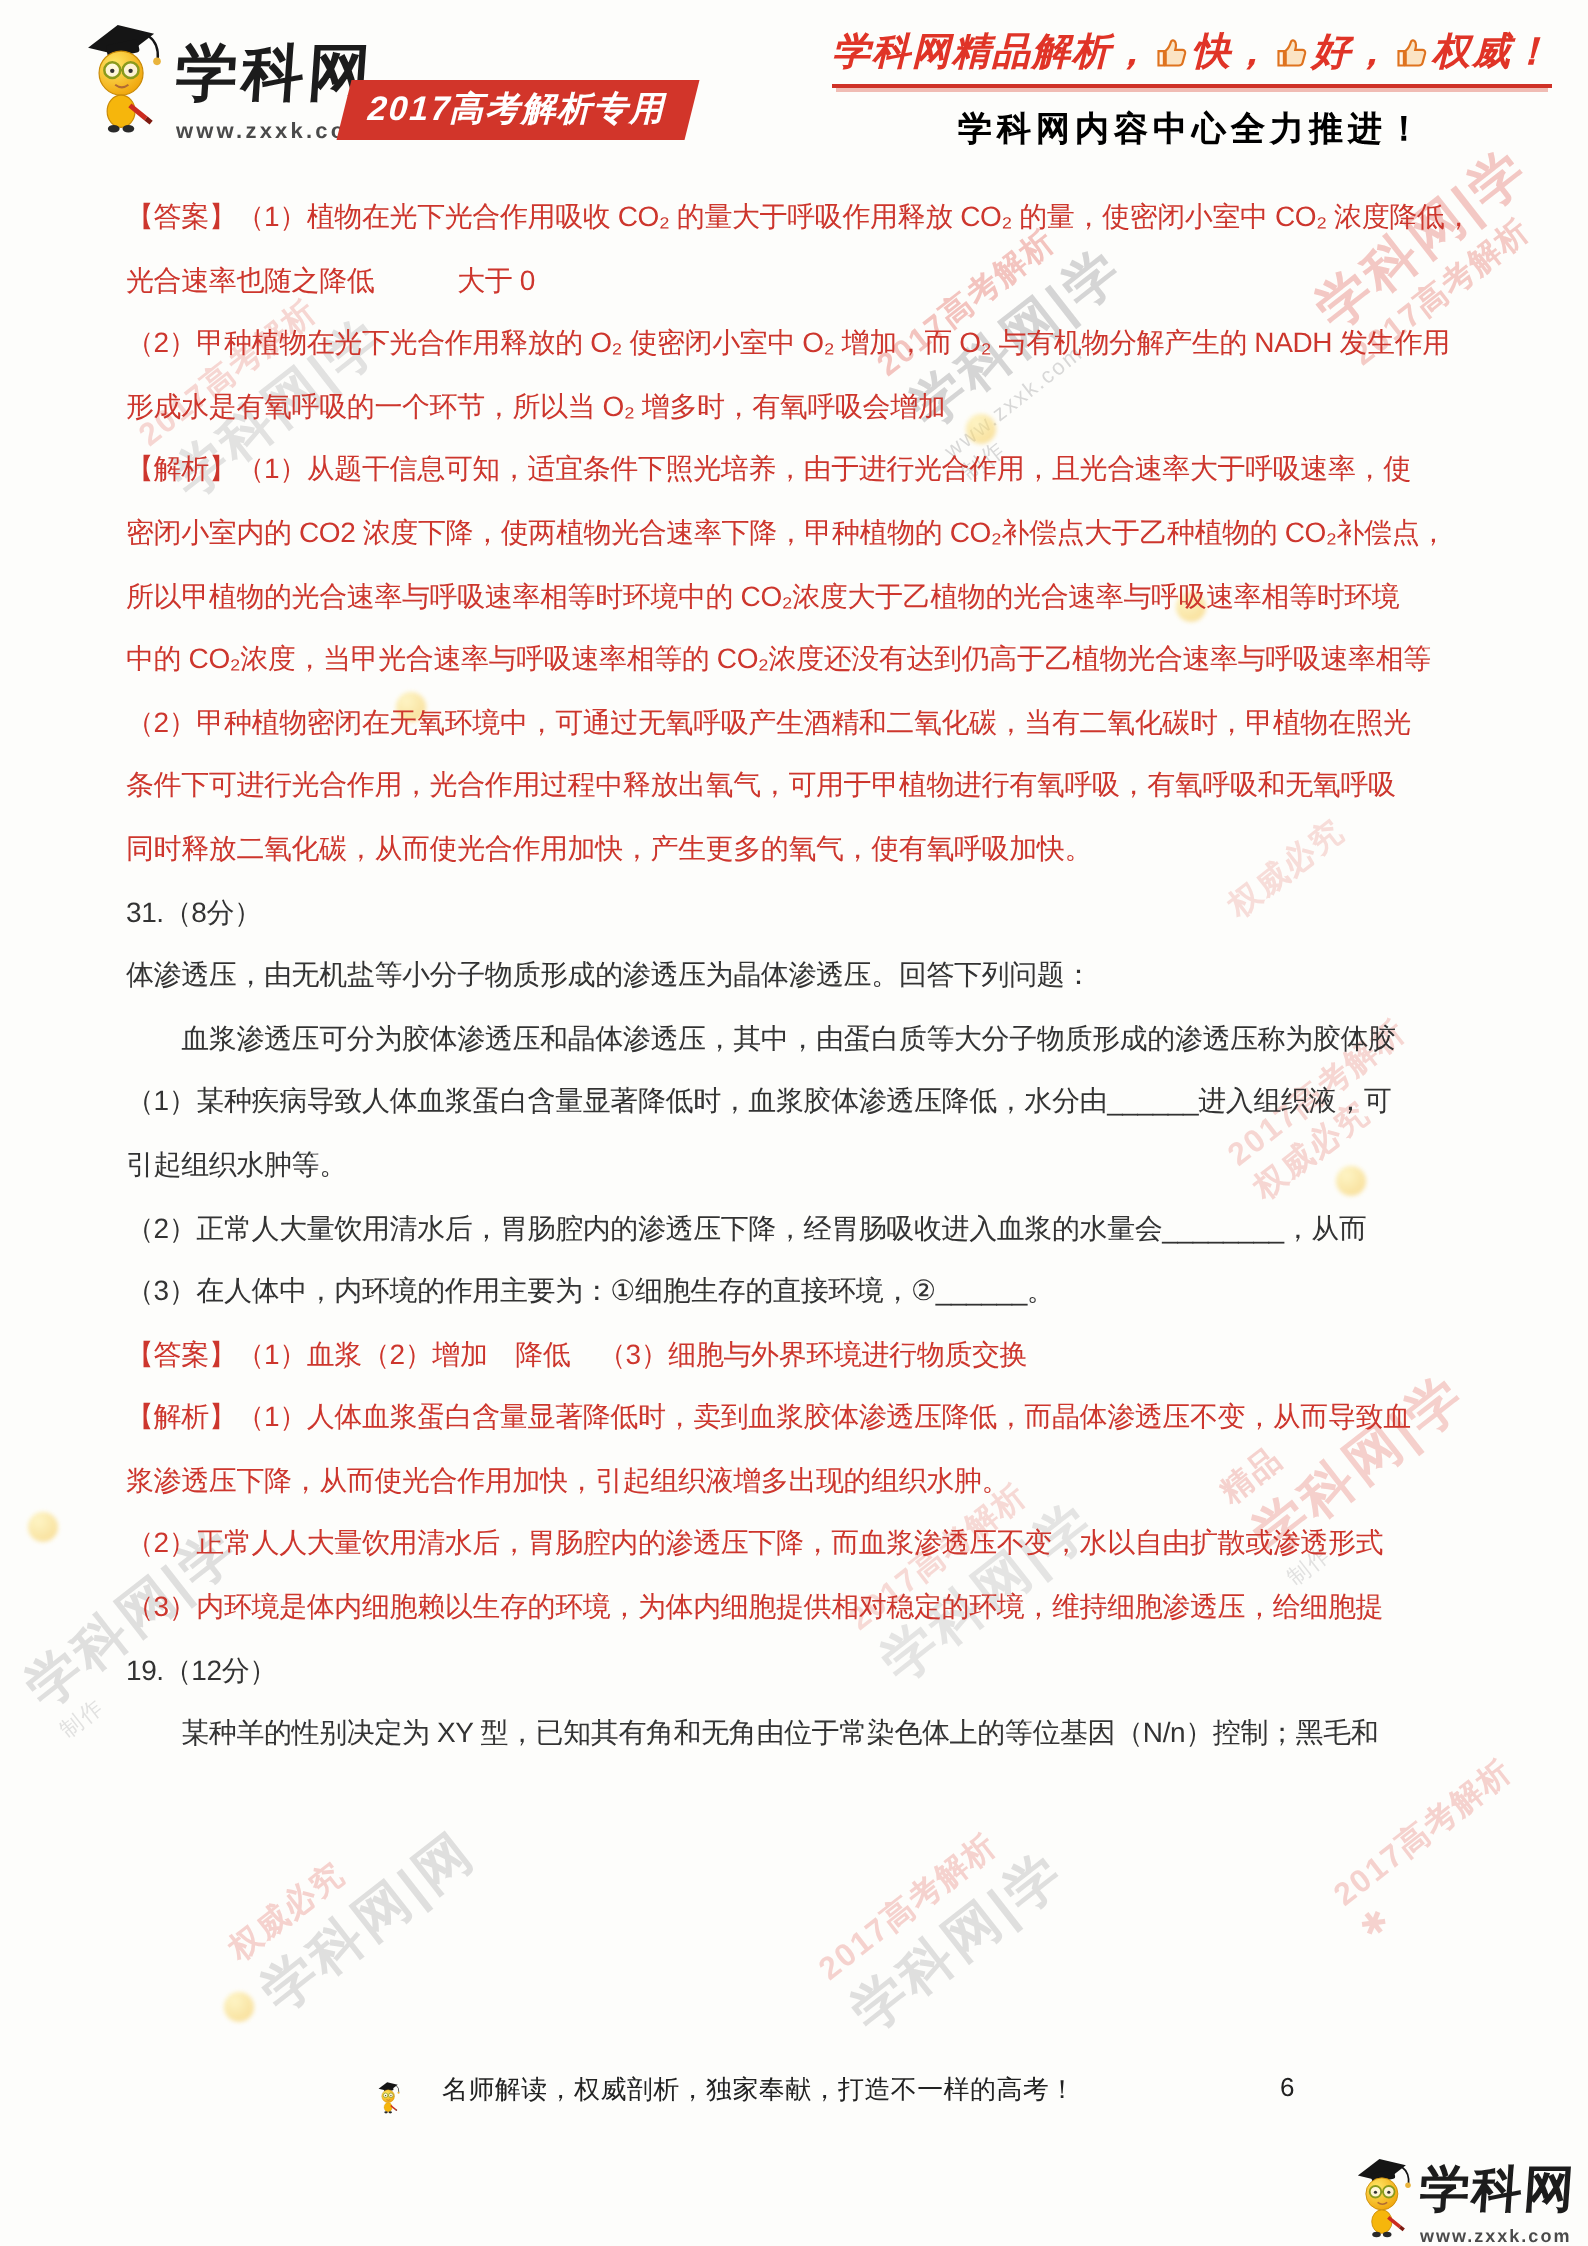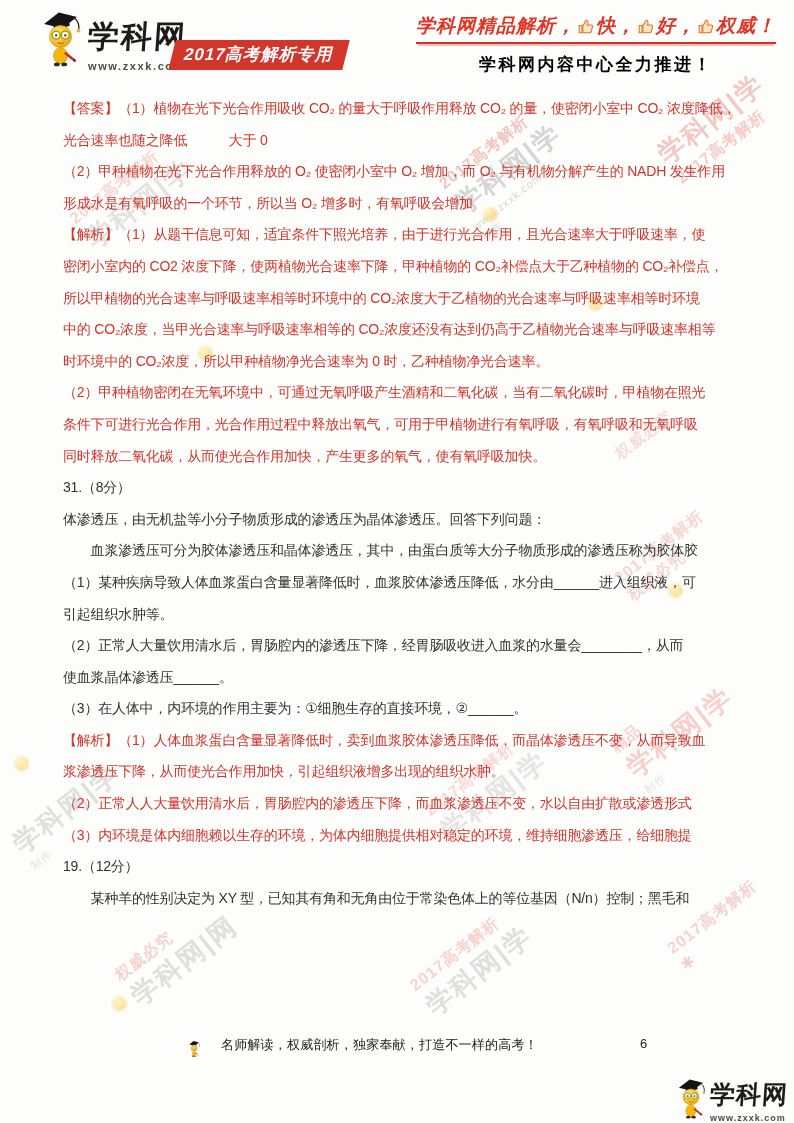--- a/index.html
+++ b/index.html
@@ -170,32 +170,31 @@
 
   <div class="content">
     <div class="line red">【答案】（1）植物在光下光合作用吸收 CO₂ 的量大于呼吸作用释放 CO₂ 的量，使密闭小室中 CO₂ 浓度降低，</div>
     <div class="line red">光合速率也随之降低　　　大于 0</div>
     <div class="line red">（2）甲种植物在光下光合作用释放的 O₂ 使密闭小室中 O₂ 增加，而 O₂ 与有机物分解产生的 NADH 发生作用</div>
     <div class="line red">形成水是有氧呼吸的一个环节，所以当 O₂ 增多时，有氧呼吸会增加</div>
     <div class="line red">【解析】（1）从题干信息可知，适宜条件下照光培养，由于进行光合作用，且光合速率大于呼吸速率，使</div>
     <div class="line red">密闭小室内的 CO2 浓度下降，使两植物光合速率下降，甲种植物的 CO₂补偿点大于乙种植物的 CO₂补偿点，</div>
     <div class="line red">所以甲植物的光合速率与呼吸速率相等时环境中的 CO₂浓度大于乙植物的光合速率与呼吸速率相等时环境</div>
     <div class="line red">中的 CO₂浓度，当甲光合速率与呼吸速率相等的 CO₂浓度还没有达到仍高于乙植物光合速率与呼吸速率相等</div>
-    <div class="line red">时环境中的 CO₂浓度，所以甲种植物净光合速率为 0 时，乙种植物净光合速率。</div>
     <div class="line red">（2）甲种植物密闭在无氧环境中，可通过无氧呼吸产生酒精和二氧化碳，当有二氧化碳时，甲植物在照光</div>
     <div class="line red">条件下可进行光合作用，光合作用过程中释放出氧气，可用于甲植物进行有氧呼吸，有氧呼吸和无氧呼吸</div>
     <div class="line red">同时释放二氧化碳，从而使光合作用加快，产生更多的氧气，使有氧呼吸加快。</div>
     <div class="line black">31.（8分）</div>
     <div class="line black">体渗透压，由无机盐等小分子物质形成的渗透压为晶体渗透压。回答下列问题：</div>
     <div class="line black">　　血浆渗透压可分为胶体渗透压和晶体渗透压，其中，由蛋白质等大分子物质形成的渗透压称为胶体胶</div>
     <div class="line black">（1）某种疾病导致人体血浆蛋白含量显著降低时，血浆胶体渗透压降低，水分由______进入组织液，可</div>
     <div class="line black">引起组织水肿等。</div>
     <div class="line black">（2）正常人大量饮用清水后，胃肠腔内的渗透压下降，经胃肠吸收进入血浆的水量会________，从而</div>
-    <div class="line black">使血浆晶体渗透压______。</div>
     <div class="line black">（3）在人体中，内环境的作用主要为：①细胞生存的直接环境，②______。</div>
+    <div class="line red">【答案】（1）血浆（2）增加　降低　（3）细胞与外界环境进行物质交换</div>
     <div class="line red">【解析】（1）人体血浆蛋白含量显著降低时，卖到血浆胶体渗透压降低，而晶体渗透压不变，从而导致血</div>
     <div class="line red">浆渗透压下降，从而使光合作用加快，引起组织液增多出现的组织水肿。</div>
     <div class="line red">（2）正常人人大量饮用清水后，胃肠腔内的渗透压下降，而血浆渗透压不变，水以自由扩散或渗透形式</div>
     <div class="line red">（3）内环境是体内细胞赖以生存的环境，为体内细胞提供相对稳定的环境，维持细胞渗透压，给细胞提</div>
     <div class="line black">19.（12分）</div>
     <div class="line black">　　某种羊的性别决定为 XY 型，已知其有角和无角由位于常染色体上的等位基因（N/n）控制；黑毛和</div>
   </div>
 
   <div class="footer-row">
     <svg class="footer-mascot" width="13" height="17">

